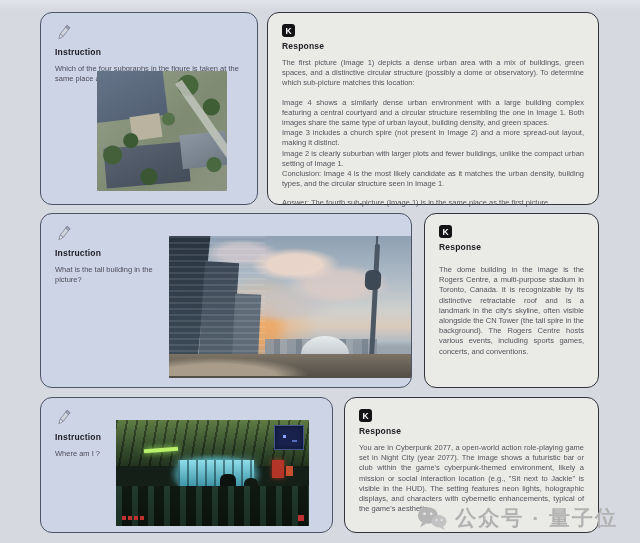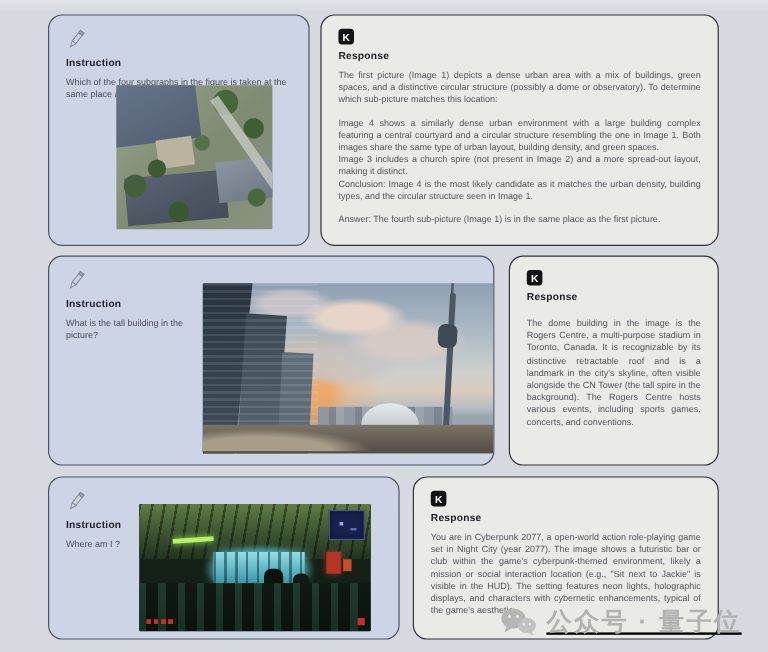--- a/index.html
+++ b/index.html
@@ -95,21 +95,21 @@
   .cyber .map i { position:absolute; left:8px; top:9px; width:3px; height:3px; background:#8fa2ff; }
   .cyber .map b { position:absolute; left:17px; top:14px; width:5px; height:2px; background:#5a6cc0; }
   .cyber .floor { left:0; bottom:0; width:193px; height:40px;
     background:repeating-linear-gradient(90deg, rgba(60,110,90,.30) 0 6px, rgba(10,18,12,.6) 6px 16px),
                linear-gradient(180deg,#16241a,#0b130d); }
   .cyber .hud { left:6px; bottom:6px; width:24px; height:4px;
     background:repeating-linear-gradient(90deg,#c03030 0 4px, transparent 4px 6px); }
   .cyber .mark { right:5px; bottom:5px; width:6px; height:6px; background:#c03030; }
 
   
-  .watermark { position:absolute; right:22px; bottom:11px; display:flex; align-items:center; gap:8px; z-index:5;text-decoration:underline; }
+  .watermark { position:absolute; right:22px; bottom:11px; display:flex; align-items:center; gap:8px; z-index:5; }
   .watermark .txt { font-size:21px; color:#b2b2b2; letter-spacing:2px; font-weight:bold; }
 </style>
 </head>
 <body>
 
 <div class="page">
 
   <section class="panel inst p1i">
     <svg class="pencil" width="16" height="19" viewBox="0 0 16 19">
       <g transform="rotate(38 8 9)">
@@ -130,20 +130,21 @@
     </div>
   </section>
 
   <section class="panel resp p1r">
     <div class="k-badge">K</div>
     <div class="hd">Response</div>
     <div class="rtxt">
       <p>The first picture (Image 1) depicts a dense urban area with a mix of buildings, green spaces, and a distinctive circular structure (possibly a dome or observatory). To determine which sub-picture matches this location:</p>
       <p class="gap">Image 4 shows a similarly dense urban environment with a large building complex featuring a central courtyard and a circular structure resembling the one in Image 1. Both images share the same type of urban layout, building density, and green spaces.</p>
       <p>Image 3 includes a church spire (not present in Image 2) and a more spread-out layout, making it distinct.</p>
+      <p>Image 2 is clearly suburban with larger plots and fewer buildings, unlike the compact urban setting of Image 1.</p>
       <p>Conclusion: Image 4 is the most likely candidate as it matches the urban density, building types, and the circular structure seen in Image 1.</p>
       <p class="gap">Answer: The fourth sub-picture (Image 1) is in the same place as the first picture.</p>
     </div>
   </section>
 
   <section class="panel inst p2i">
     <svg class="pencil" width="16" height="19" viewBox="0 0 16 19">
       <g transform="rotate(38 8 9)">
         <rect x="6.4" y="0.5" width="3.8" height="11" fill="#cfd3db" stroke="#83889a" stroke-width="0.8"></rect>
         <rect x="6.4" y="0.5" width="3.8" height="2.4" fill="#9aa0ae" stroke="#83889a" stroke-width="0.8"></rect>

